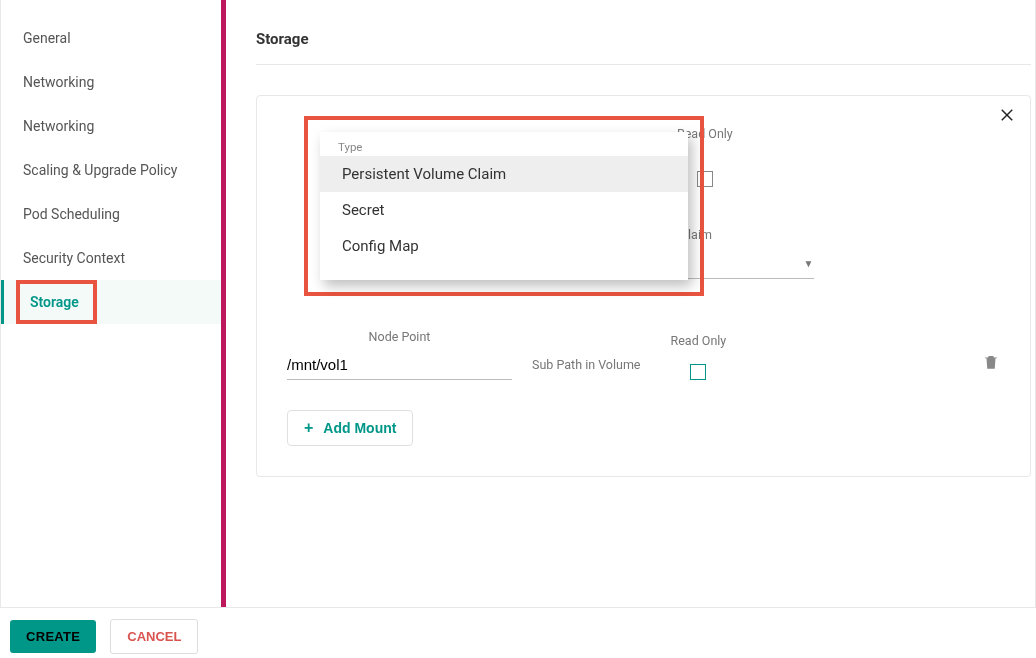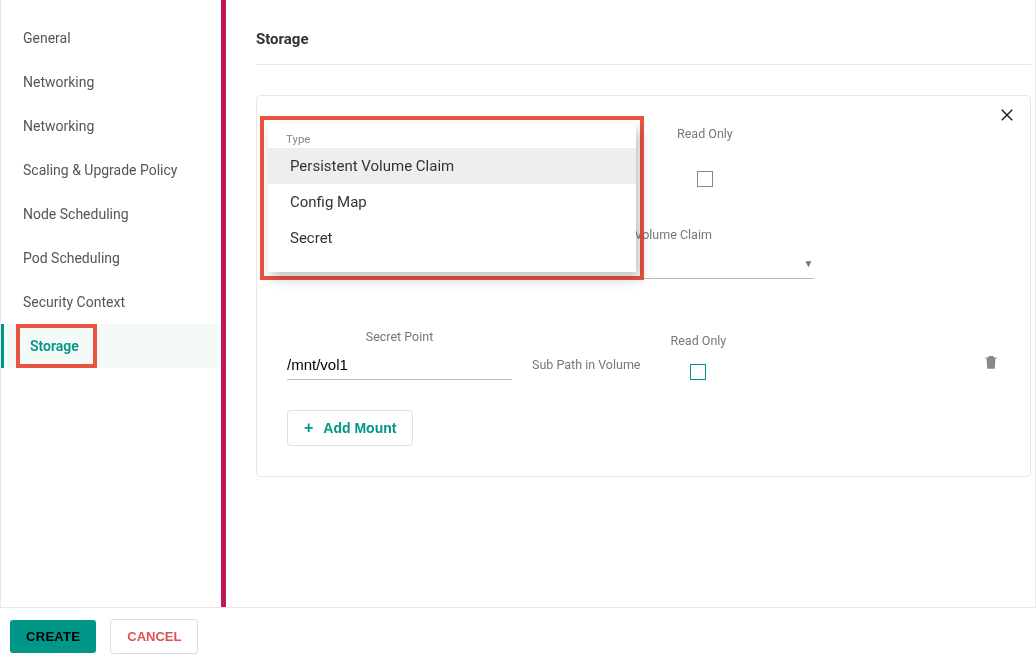--- a/index.html
+++ b/index.html
@@ -148,21 +148,22 @@
     }
 
     
     .dropdown-wrap {
       position: absolute;
       left: 260px;
       top: 116px;
       z-index: 10;
     }
     .dropdown-wrap .highlight {
-      padding: 4px;
+      padding: 12px;
+      margin-left: 44px;
     }
     .dropdown {
       width: 368px;
       background: #fff;
       box-shadow: 4px 6px 12px rgba(0,0,0,0.25);
       padding: 6px 0;
     }
     .dropdown .type-label {
       font-size: 11.5px;
       color: #888;
@@ -213,21 +214,20 @@
   </style>
 </head>
 <body>
 
 <div class="container">
   <div class="sidebar">
     <div class="sidebar-item">General</div>
     <div class="sidebar-item">Networking</div>
     <div class="sidebar-item">Networking</div>
     <div class="sidebar-item">Scaling &amp; Upgrade Policy</div>
-    <div class="sidebar-item">Node Scheduling</div>
     <div class="sidebar-item">Pod Scheduling</div>
     <div class="sidebar-item">Security Context</div>
     <div style="background:#f3faf8; border-left:3px solid #009688;">
       <span class="highlight">
         <div class="sidebar-item active inside-highlight" style="border-left:none;">Storage</div>
       </span>
     </div>
   </div>
 
   <div class="main">
@@ -256,21 +256,21 @@
         <div class="field-label">Persistent Volume Claim</div>
         <div class="select-field">
           <span>vol-kmm-s1-0</span>
           <span class="select-caret">▼</span>
         </div>
       </div>
 
       
       <div class="row" style="align-items:flex-end;">
         <div class="col">
-          <div class="field-label">Secret Point</div>
+          <div class="field-label">Node Point</div>
           <input class="text-input" value="/mnt/vol1" style="">
         </div>
         <div class="col">
           <div class="field-label">Sub Path in Volume</div>
         </div>
         <div class="col" style="margin-left:10px;">
           <div class="field-label" style="margin-bottom:16px;">Read Only</div>
           <span class="checkbox teal"></span>
         </div>
         <div class="trash-icon" style="margin-bottom:4px;">
@@ -287,22 +287,22 @@
 
     </div>
   </div>
 </div>
 
 <div class="dropdown-wrap">
   <div class="highlight">
     <div class="dropdown">
       <div class="type-label">Type</div>
       <div class="dropdown-option selected">Persistent Volume Claim</div>
+      <div class="dropdown-option">Secret</div>
       <div class="dropdown-option">Config Map</div>
-      <div class="dropdown-option">Secret</div>
       <div class="filler"></div>
     </div>
   </div>
 </div>
 
 <div class="footer">
   <button class="btn-primary">CREATE</button>
   <button class="btn-outline">CANCEL</button>
 </div>
 

